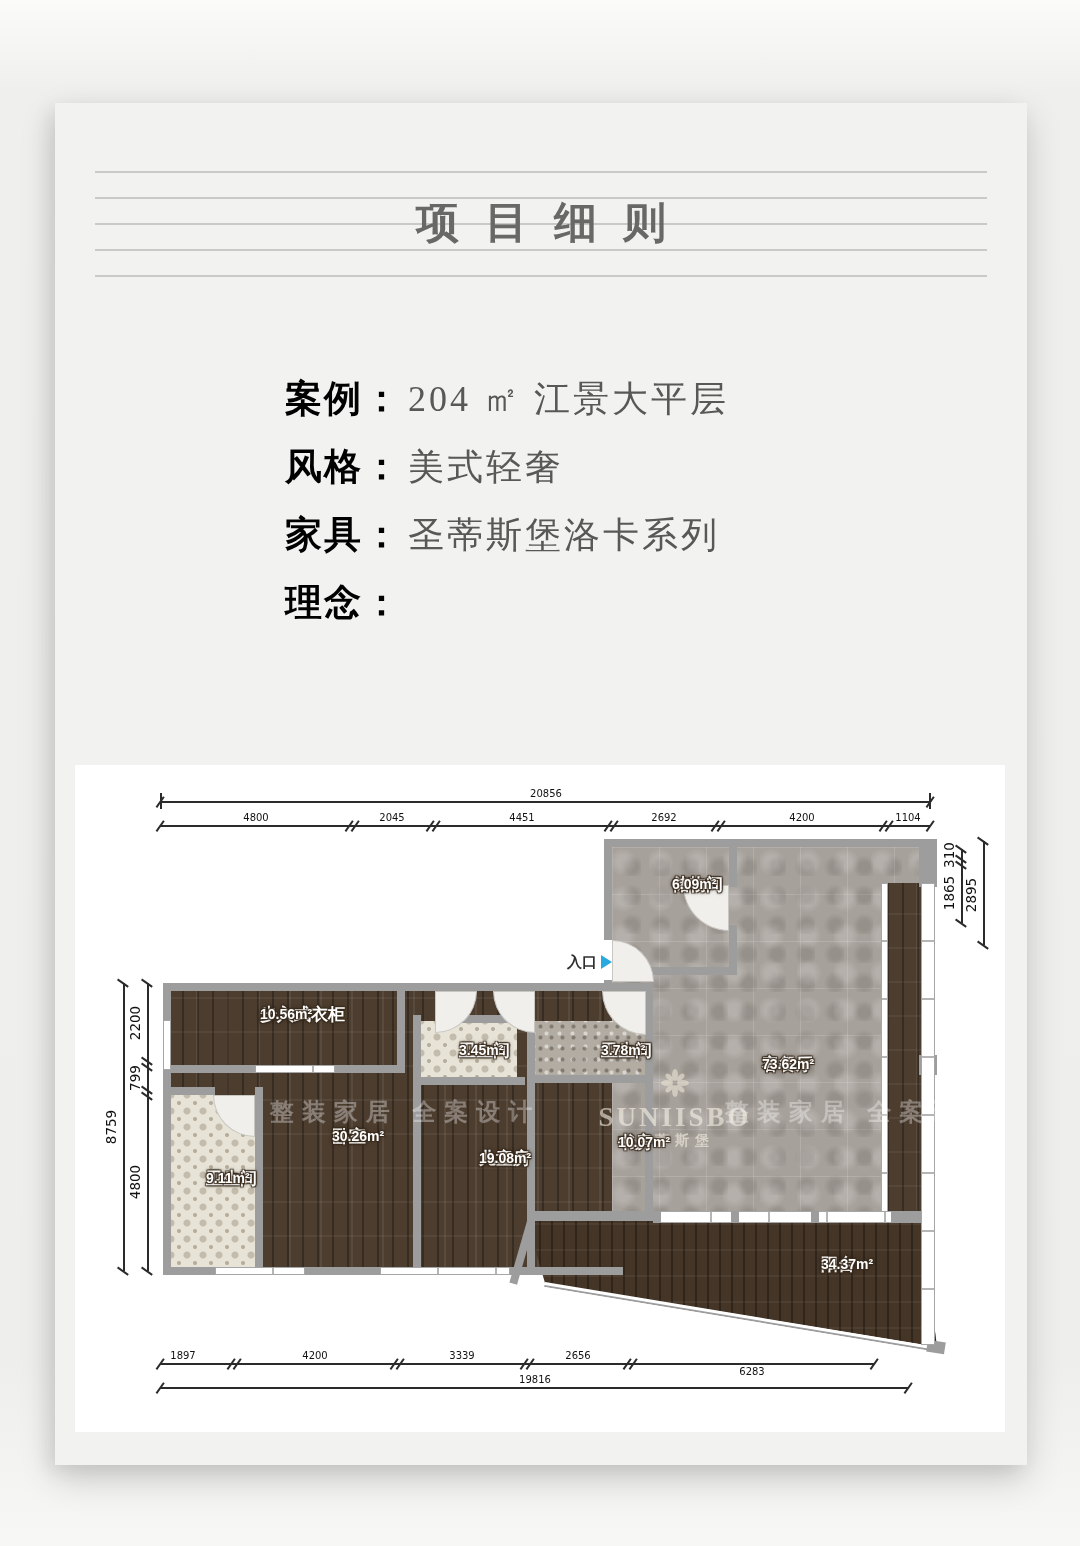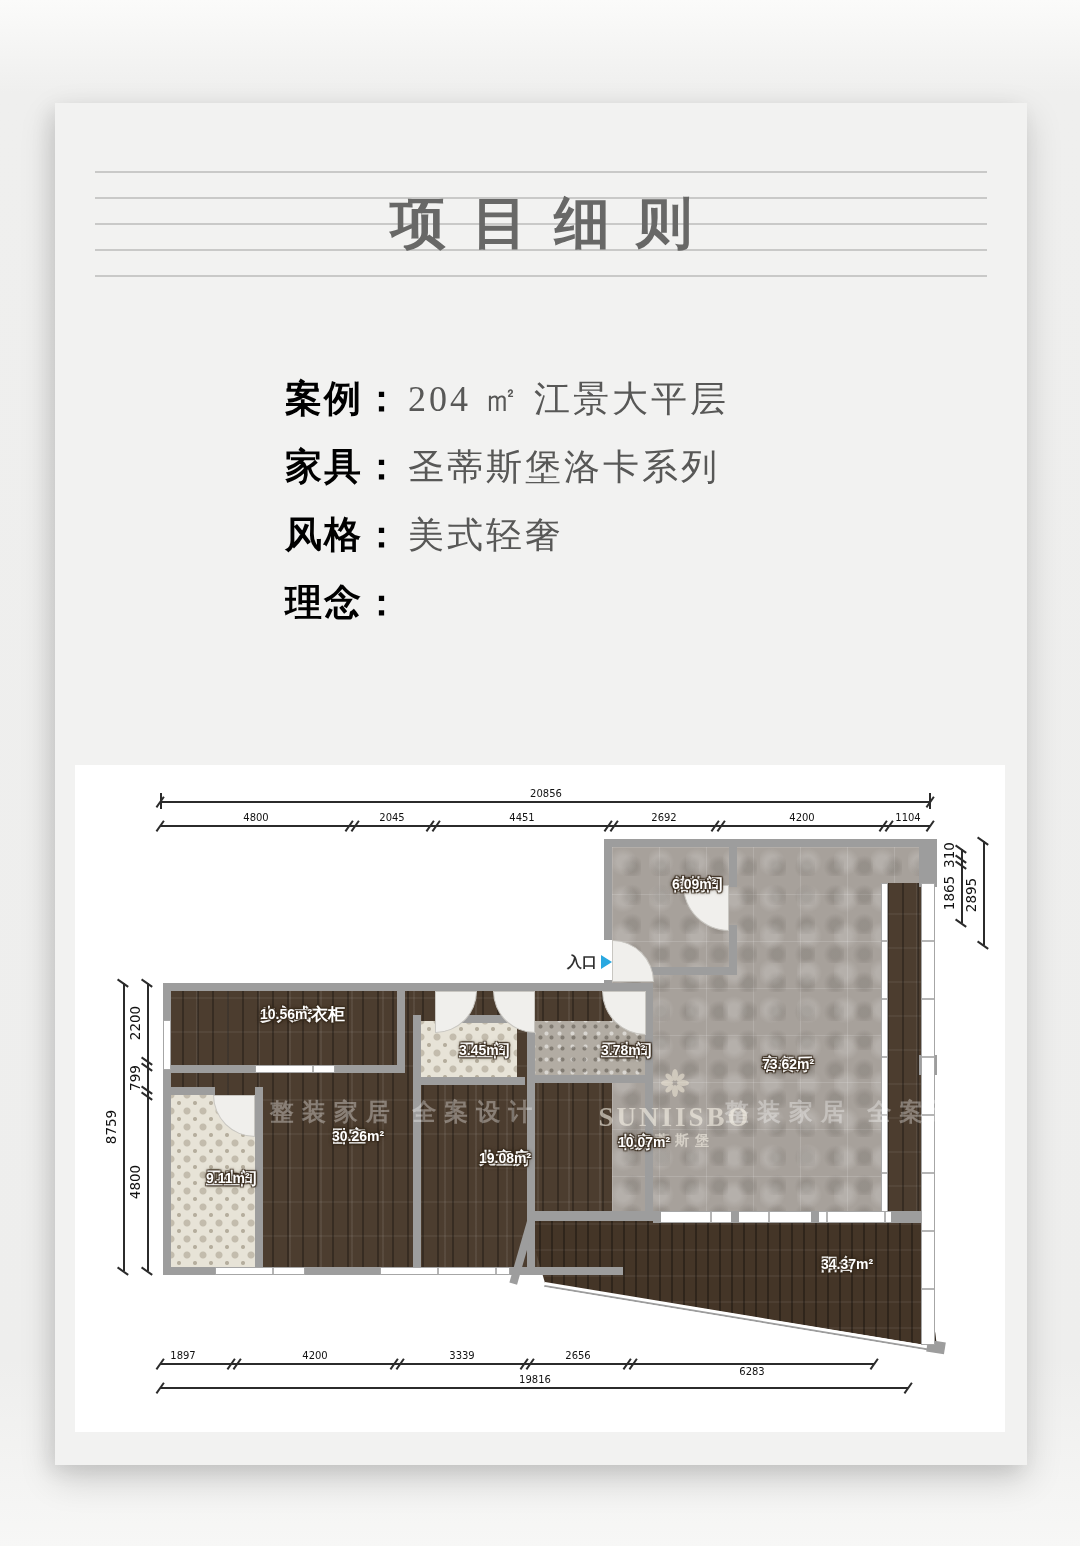--- a/index.html
+++ b/index.html
@@ -10,21 +10,21 @@
   }
   .card{
     position:absolute;left:55px;top:103px;width:972px;height:1362px;
     background:#f2f2f1;box-shadow:0 14px 34px rgba(0,0,0,.16), -6px 6px 18px rgba(0,0,0,.08);
   }
   
   .rules{position:absolute;left:40px;top:68px;width:892px;height:108px;}
   .rules .rule{position:absolute;left:0;width:100%;height:2px;background:#c9c9c8;}
   .page-title{
     position:absolute;left:0;top:60px;width:972px;text-align:center;
-    font-family:"Liberation Serif",serif;font-size:56px;font-weight:700;color:#686867;
+    font-family:"Liberation Serif",serif;font-size:43px;font-weight:700;color:#686867;
     letter-spacing:26px;text-indent:26px;line-height:120px;margin:0;
   }
   
   .info{position:absolute;left:230px;top:262px;}
   .info-row{height:68px;display:flex;align-items:center;font-family:"Liberation Serif",serif;}
   .info-label{font-size:37px;font-weight:700;color:#000000;letter-spacing:2px;}
   .info-value{font-size:36px;color:#585857;letter-spacing:3px;margin-left:6px;}
   
   .plan-panel{position:absolute;left:20px;top:662px;width:930px;height:667px;background:#ffffff;}
   .plan-panel *{position:absolute;box-sizing:border-box;}
@@ -104,26 +104,26 @@
     <div class="rule" style="top:104px"></div>
   </div>
   <h1 class="page-title">项目细则</h1>
 
   <div class="info">
     <div class="info-row">
       <span class="info-label">案例：</span>
       <span class="info-value">204 ㎡ 江景大平层</span>
     </div>
     <div class="info-row">
+      <span class="info-label">风格：</span>
+      <span class="info-value">美式轻奢</span>
+    </div>
+    <div class="info-row">
       <span class="info-label">家具：</span>
       <span class="info-value">圣蒂斯堡洛卡系列</span>
-    </div>
-    <div class="info-row">
-      <span class="info-label">风格：</span>
-      <span class="info-value">美式轻奢</span>
     </div>
     <div class="info-row">
       <span class="info-label">理念：</span>
     </div>
   </div>
 
   <div class="plan-panel">
 
     <div class="wood" style="left:92px;top:222px;width:486px;height:284px"></div>
     <div class="tile" style="left:537px;top:82px;width:309px;height:370px"></div>

